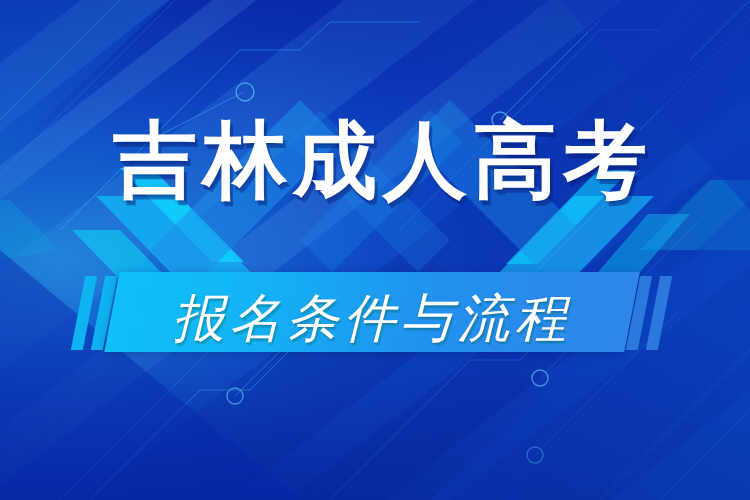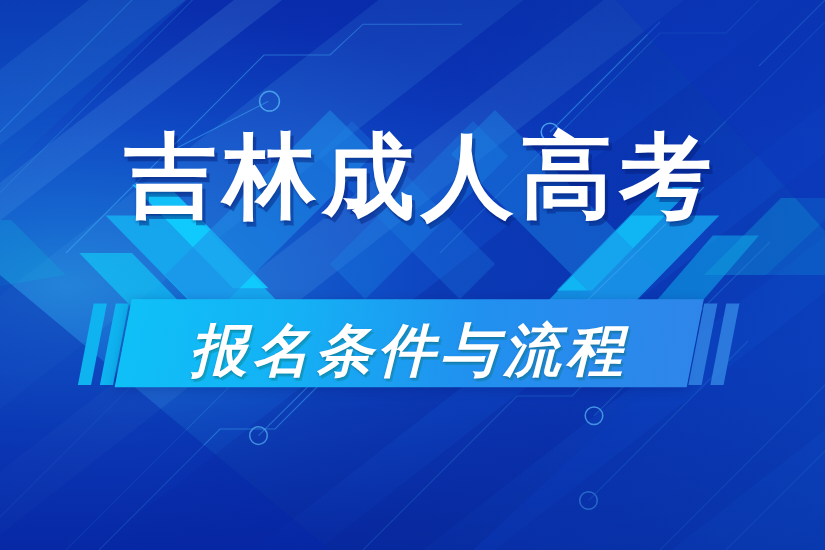--- a/index.html
+++ b/index.html
@@ -81,21 +81,21 @@
 
   .ribbon{
     position:absolute;left:112px;top:4px;width:520px;height:80px;
     transform:skewX(-11deg);
     background:linear-gradient(90deg,#0fc0f7 0%,#14b2f5 28%,#2190ef 62%,#2f86ea 100%);
     box-shadow:0 2px 10px rgba(2,20,100,.28);
   }
   .ribbon-label{
     position:absolute;left:112px;top:4px;width:520px;height:94px;
     display:flex;align-items:center;justify-content:center;
-    font-size:52px;font-weight:700;letter-spacing:5px;
+    font-size:52px;font-weight:400;letter-spacing:5px;
     font-style:italic;
     color:#ffffff;
     text-shadow:2px 3px 0 rgba(6,120,110,.30), 0 1px 2px rgba(0,60,90,.35);
     white-space:nowrap;
   }
 
   
   .wedge{position:absolute;inset:0;z-index:1;}
   .wedge svg{position:absolute;inset:0;width:750px;height:500px;}
 </style>

